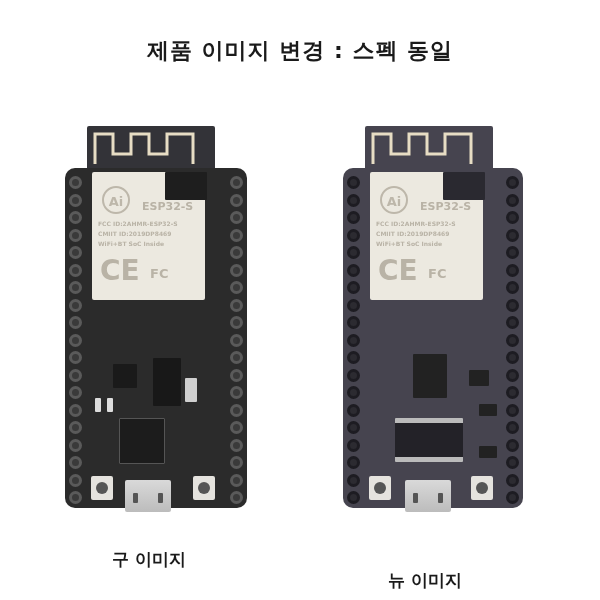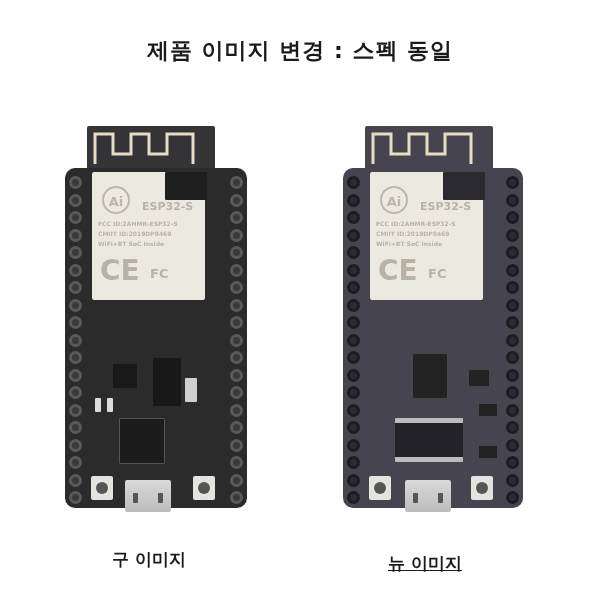--- a/index.html
+++ b/index.html
@@ -165,13 +165,13 @@
     <div class="pin" style="left: 163px; top: 312.5px; background: rgb(44, 43, 49); border: 3px solid rgb(29, 28, 34);"></div>
     <div class="pin" style="left: 4px; top: 330px; background: rgb(44, 43, 49); border: 3px solid rgb(29, 28, 34);"></div>
     <div class="pin" style="left: 163px; top: 330px; background: rgb(44, 43, 49); border: 3px solid rgb(29, 28, 34);"></div>
     <div class="pin" style="left: 4px; top: 347.5px; background: rgb(44, 43, 49); border: 3px solid rgb(29, 28, 34);"></div>
     <div class="pin" style="left: 163px; top: 347.5px; background: rgb(44, 43, 49); border: 3px solid rgb(29, 28, 34);"></div>
     <div class="pin" style="left: 4px; top: 365px; background: rgb(44, 43, 49); border: 3px solid rgb(29, 28, 34);"></div>
     <div class="pin" style="left: 163px; top: 365px; background: rgb(44, 43, 49); border: 3px solid rgb(29, 28, 34);"></div>
   </div>
 
 <div class="caption" style="left:112px;top:548px;">구 이미지</div>
-<div class="caption" style="left:388px;top:552px;text-decoration:underline;">뉴 이미지</div>
+<div class="caption" style="left:388px;top:569px;">뉴 이미지</div>
 
 </body></html>

